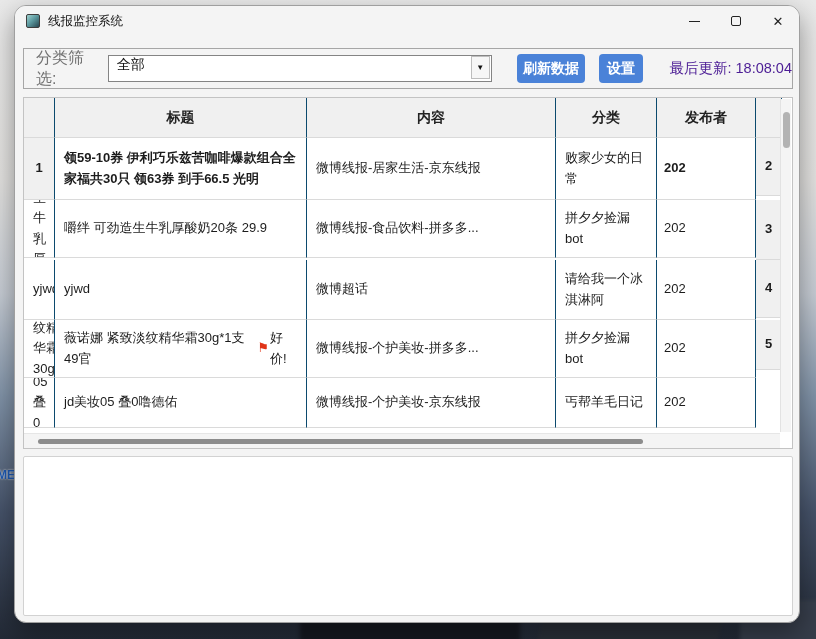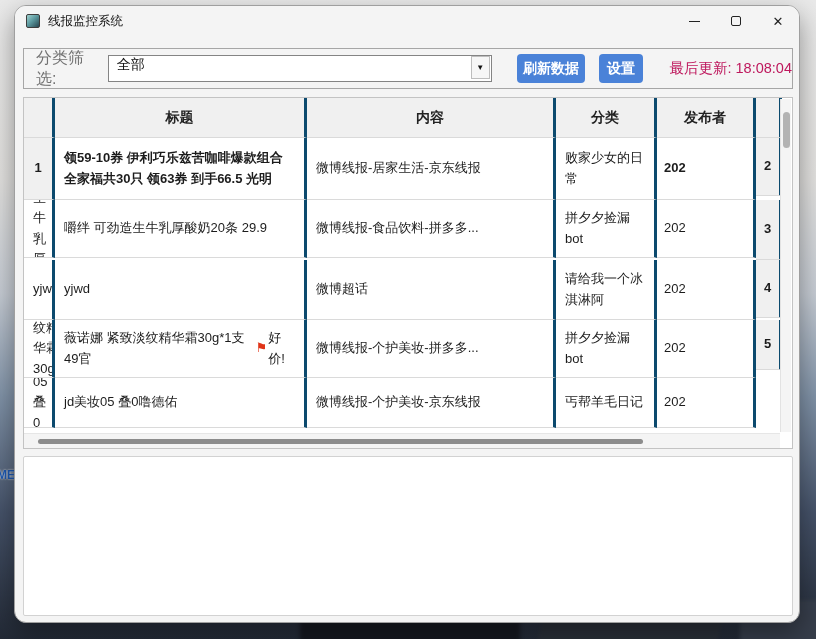--- a/index.html
+++ b/index.html
@@ -52,30 +52,30 @@
   .combo-arrow {
     width:19px; height:23px; margin-right:1px; background:#f6f6f6; border:1px solid #bdbdbd;
     display:flex; align-items:center; justify-content:center; font-size:8px; color:#111; cursor:pointer;
   }
   .tb-btn {
     height:29px; border:none; border-radius:4px; background:#4a82d8; color:#ffffff;
     font-size:14px; font-family:inherit; cursor:pointer; font-weight:bold;
   }
   .btn-refresh { margin-left:25px; width:76px; }
   .btn-settings { margin-left:14px; width:48px; }
-  .last-update { font-size:14.5px; color:#be185d; margin-left:27px; white-space:nowrap; }
+  .last-update { font-size:14.5px; color:#4c1d95; margin-left:27px; white-space:nowrap; }
 
   
   .tablewrap {
     position:absolute; left:8px; top:91px; width:770px; height:352px;
     background:#ffffff; border:1px solid #c3c3c3; overflow:hidden;
   }
   .grid { display:grid; grid-template-columns:31px 252px 249px 101px 99px 1fr; width:758px; }
   .cell {
-    border-right:3px solid #0c4a6e; border-bottom:1px solid #dadada;
+    border-right:1px solid #0c4a6e; border-bottom:1px solid #dadada;
     font-size:13px; color:#1c1c1c; display:flex; align-items:center;
     padding:4px 9px; line-height:1.55; overflow:hidden;
   }
   .hcell { background:#f0f0f0; justify-content:center; font-weight:bold; font-size:14px; color:#222; height:40px; padding:0 4px; }
   .idxcell { background:#f0f0f0; justify-content:center; font-weight:bold; }
   .r1 { height:62px; } .r2 { height:58px; } .r3 { height:60px; } .r4 { height:58px; } .r5 { height:50px; }
   .bold { font-weight:bold; }
   .datecell { padding:4px 2px 4px 7px; white-space:nowrap; }
   .flag { color:#e03418; margin:0 1px; font-size:13px; }
 

